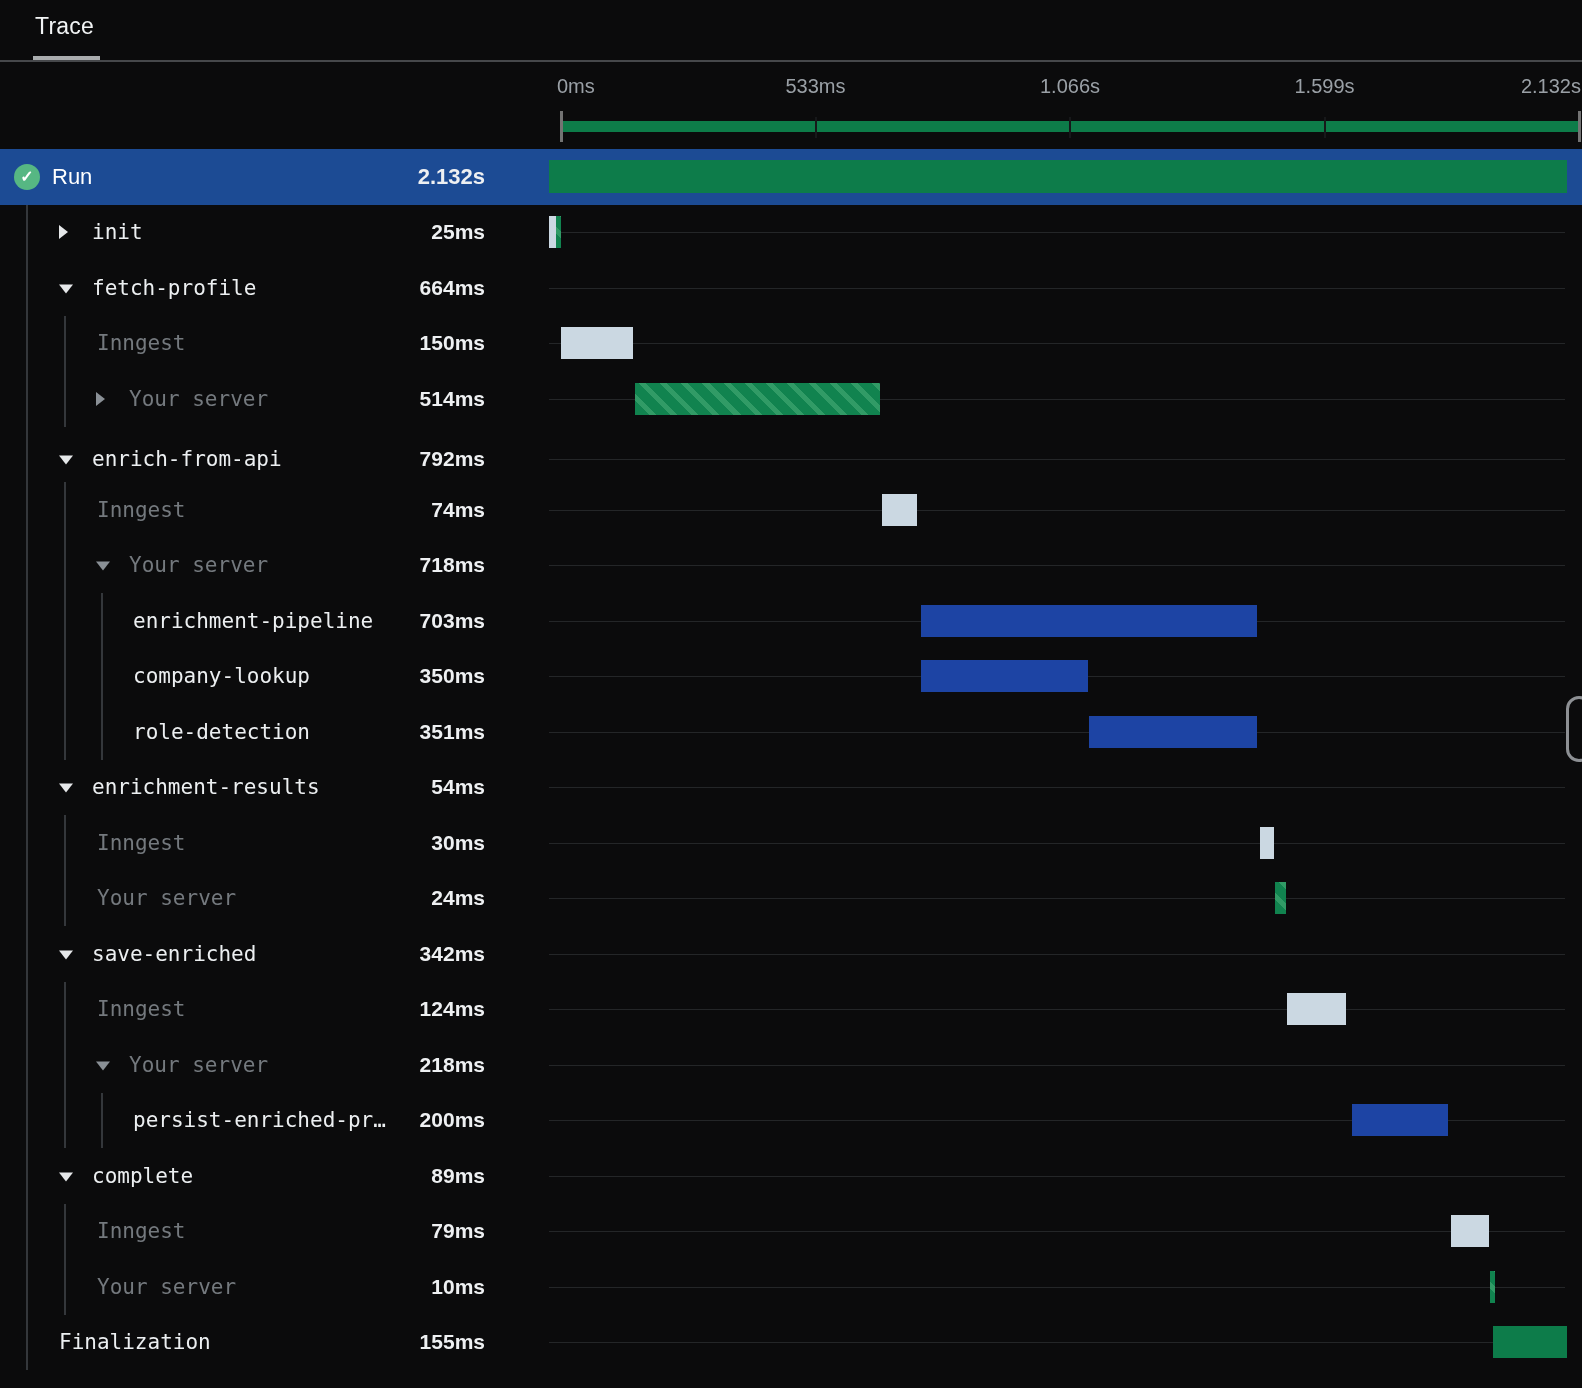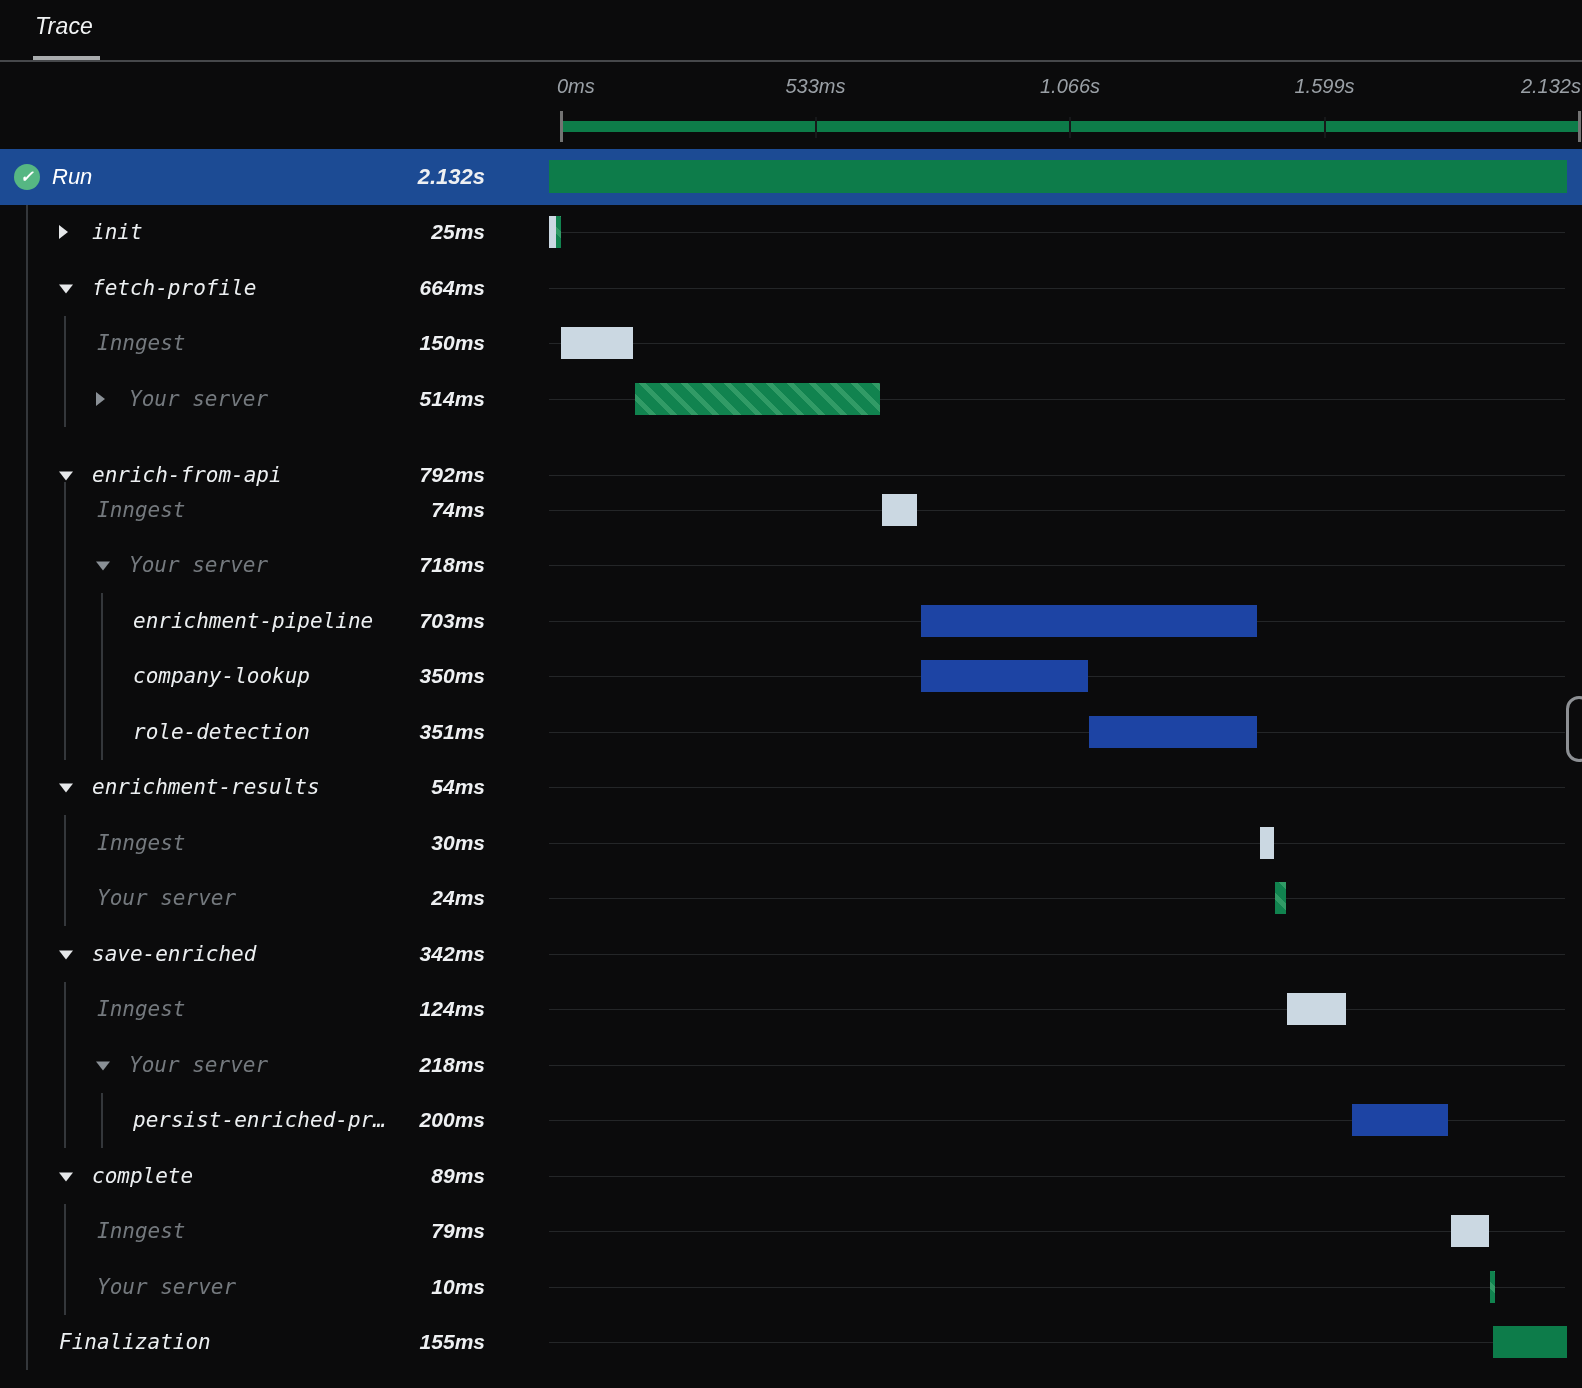--- a/index.html
+++ b/index.html
@@ -1,21 +1,20 @@
 <!DOCTYPE html>
 <html><head>
 <meta charset="utf-8">
 <style>
   * { margin:0; padding:0; box-sizing:border-box; }
   html,body { background:#000; }
   #app {
     position:relative; width:1582px; height:1388px;
     background:#0b0b0c; overflow:hidden;
     font-family:"Liberation Sans", sans-serif;
-    font-style:italic;
     -webkit-font-smoothing:antialiased;
   }
   
   .tabbar { position:absolute; left:0; top:0; width:1582px; height:62px; }
   .tab-label {
     position:absolute; left:35px; top:13px;
     font-size:23px; color:#f2f4f5; letter-spacing:0.2px;
   }
   .tab-underline { position:absolute; left:33px; top:56px; width:67px; height:4px; background:#a9acae; }
   .tab-divider { position:absolute; left:0; top:60px; width:1582px; height:1.5px; background:#46484b; }
@@ -133,21 +132,21 @@
         <div class="row-duration">150ms</div>
         <div class="bar inngest" style="left: 560.937px; width: 71.6229px;"></div>
       </div>
       <div class="row" style="top: 371px;">
         <div class="grid-line"></div>
         <div class="chev right dimc" style="left: 96px;"></div>
         <div class="row-label dim" style="left: 129px;">Your server</div>
         <div class="row-duration">514ms</div>
         <div class="bar server" style="left: 634.947px; width: 245.428px;"></div>
       </div>
-      <div class="row" style="top: 447px;">
+      <div class="row" style="top: 431px;">
         <div class="grid-line"></div>
         <div class="chev down" style="left: 59px;"></div>
         <div class="row-label" style="left: 92px;">enrich-from-api</div>
         <div class="row-duration">792ms</div>
       </div>
       <div class="row" style="top: 482px;">
         <div class="grid-line"></div>
         <div class="row-label dim" style="left: 97px;">Inngest</div>
         <div class="row-duration">74ms</div>
         <div class="bar inngest" style="left: 881.808px; width: 35.334px;"></div>

